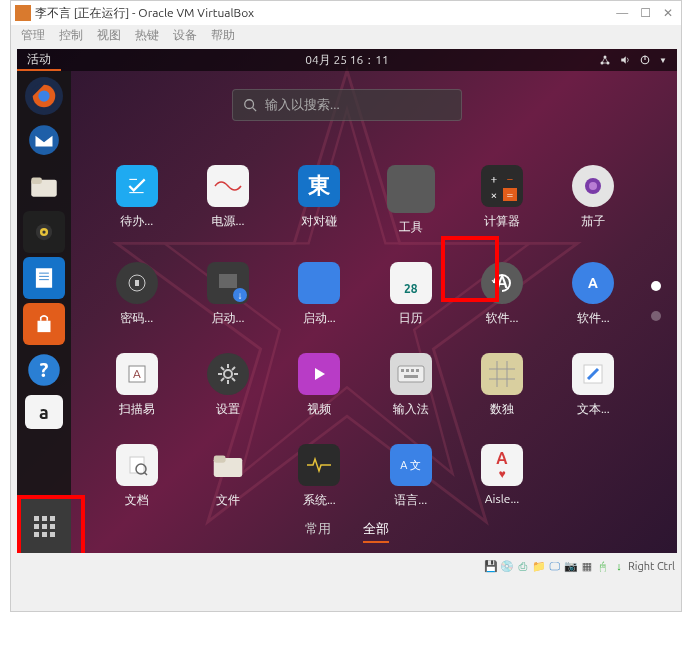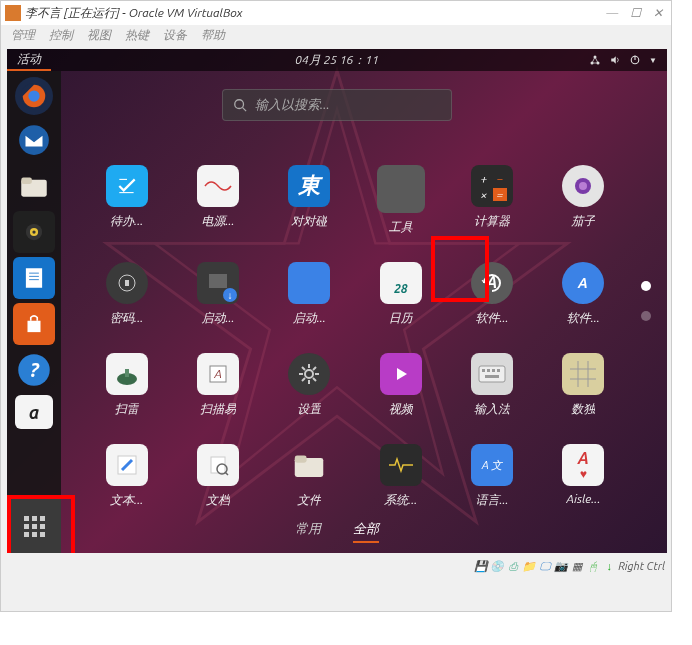--- a/index.html
+++ b/index.html
@@ -8,22 +8,22 @@
       background: #fff;
       width: 692px;
       height: 645px;
       position: relative;
       overflow: hidden;
     }
     .outer-window {
       width: 672px;
       height: 612px;
       background: #f0f0f0;
+      margin-left: 10px;
       border: 1px solid #ccc;
-      font-style: italic;
     }
     .title-bar {
       height: 24px;
       background: #fff;
       display: flex;
       align-items: center;
       padding: 0 4px;
       font-size: 12px;
       color: #333;
     }
@@ -426,29 +426,20 @@
         </div>
       <div class="app">
           <div class="app-icon" style="background:#3b82e6;border-radius:50%;">
             <svg width="20" viewBox="0 0 20 20">
               <text x="10" y="15" text-anchor="middle" fill="#fff" font-size="14" font-weight="bold">A</text>
             </svg>
           </div>
           <span class="app-label">软件...</span>
         </div>
 
-      <div class="app">
-          <div class="app-icon" style="background:#f4f4f4;">
-            <svg width="30" viewBox="0 0 30 30">
-              <ellipse cx="15" cy="20" rx="10" ry="6" fill="#3a6b4a"></ellipse>
-              <rect x="13" y="10" width="4" height="8" fill="#5a8b6a"></rect>
-            </svg>
-          </div>
-          <span class="app-label">扫雷</span>
-        </div>
       <div class="app">
           <div class="app-icon" style="background:#f4f4f4;">
             <svg width="24" viewBox="0 0 24 24">
               <rect x="4" y="4" width="16" height="16" fill="#fff" stroke="#888"></rect>
               <text x="12" y="16" text-anchor="middle" fill="#8b3a3a" font-size="12">A</text>
             </svg>
           </div>
           <span class="app-label">扫描易</span>
         </div>
       <div class="app">

